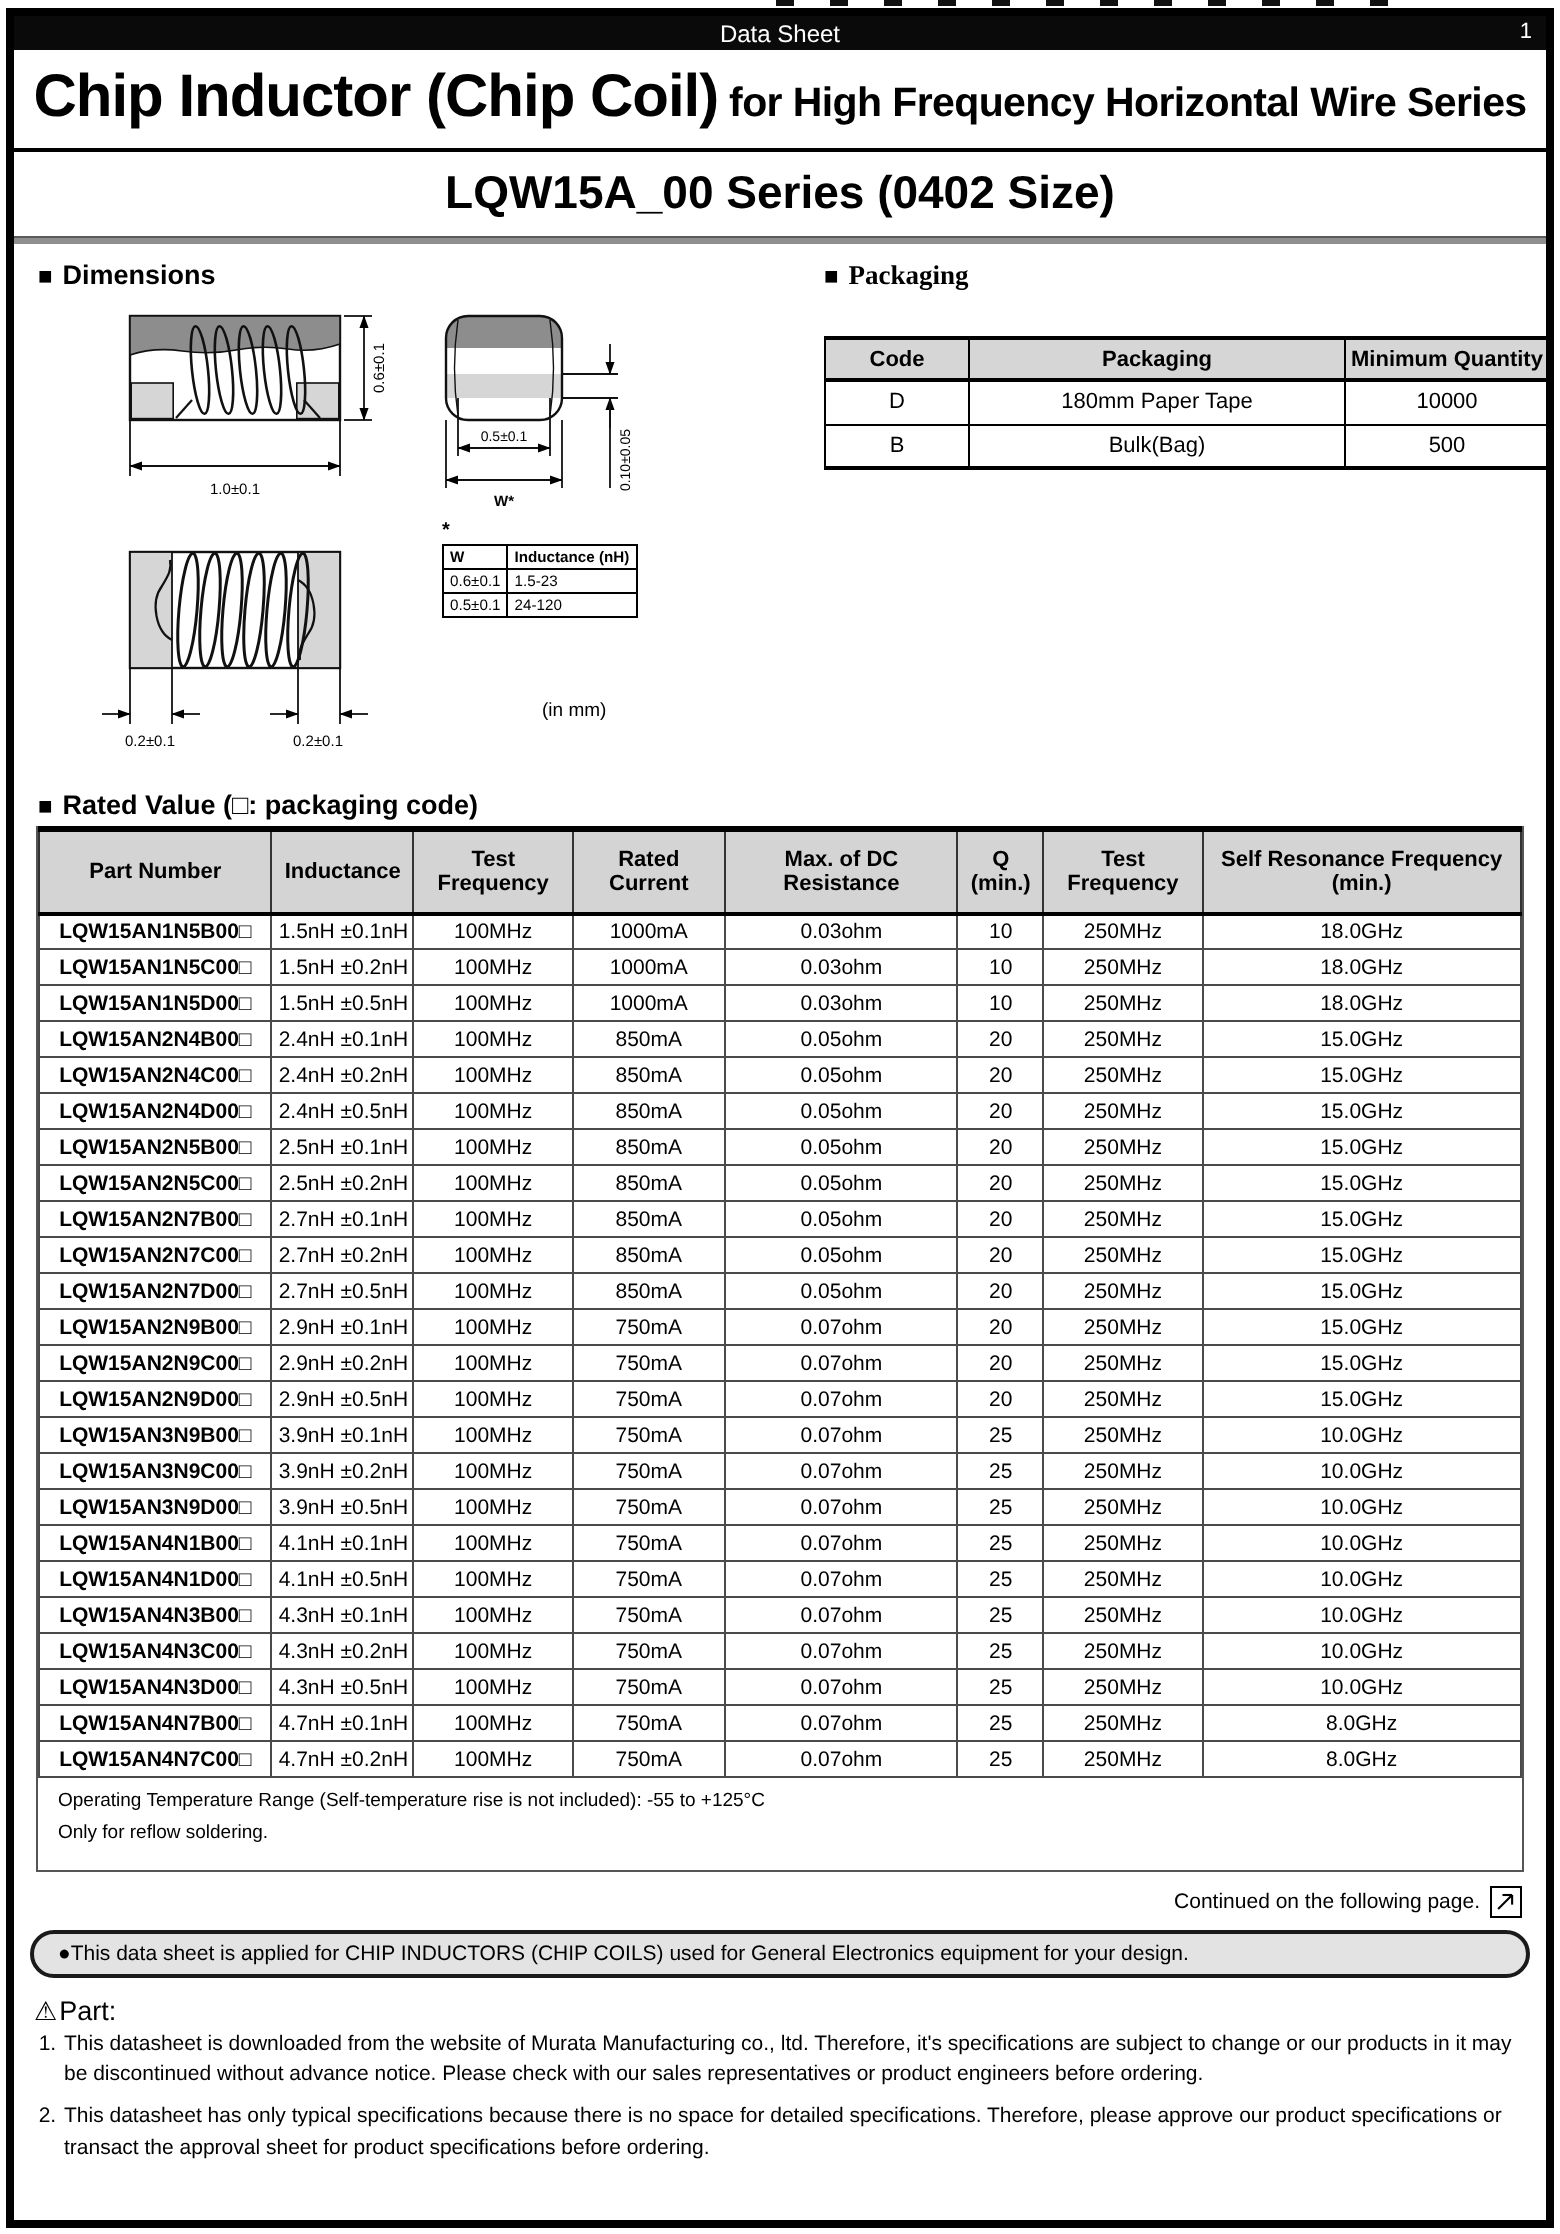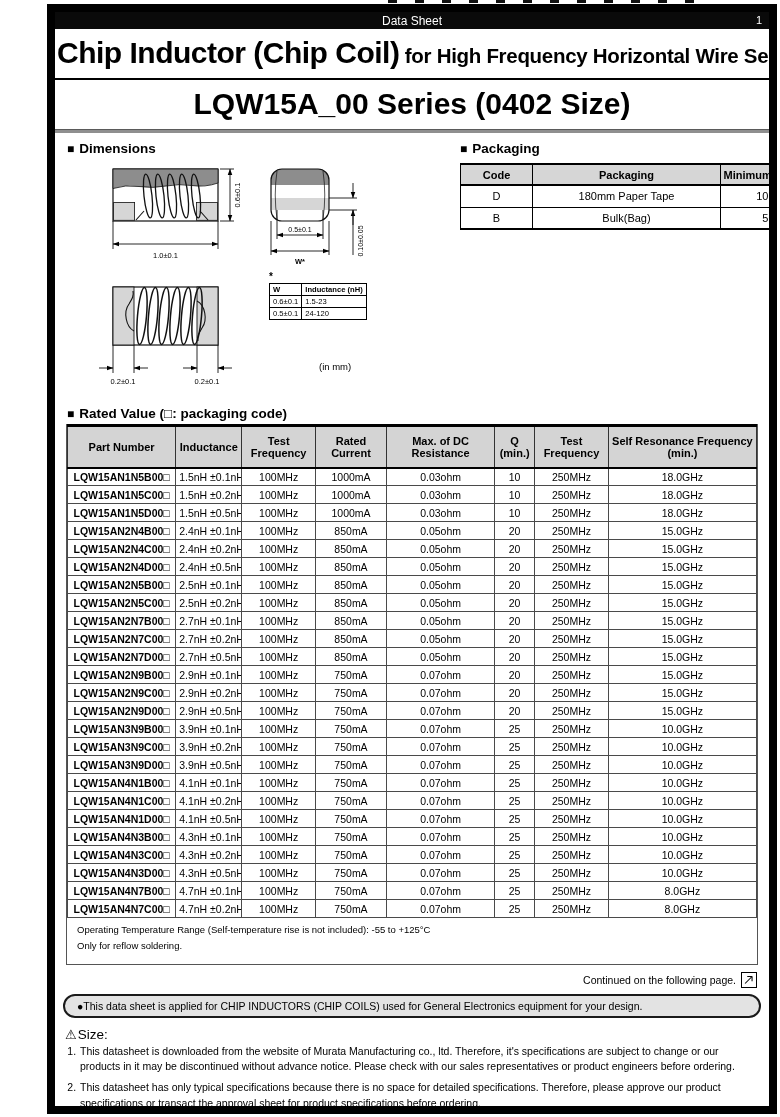--- a/index.html
+++ b/index.html
@@ -4,55 +4,55 @@
 <style>
   * { margin:0; padding:0; box-sizing:border-box; }
   html,body { background:#fff; }
   .page {
     position:relative; width:780px; height:1117px; background:#fff;
     font-family:"Liberation Sans", sans-serif; color:#000; overflow:hidden;
   }
   .top-marks { position:absolute; top:0; left:388px; width:322px; height:3px;
     background:repeating-linear-gradient(90deg,#111 0 9px,transparent 9px 27px); }
   .frame { position:absolute; left:3px; top:4px; right:3px; bottom:3px;
-    border:8px solid #000000; background:#fff; overflow:hidden;margin-left:44px; }
+    border:4px solid #000000; background:#fff; overflow:hidden; }
 
   
   .titlebar { position:relative; height:17px; background:#0a0a0a; color:#fff;
     display:flex; align-items:center; justify-content:center; font-size:12px; }
   .page-number { position:absolute; right:7px; top:2px; font-size:11px; }
 
   
   .main-title { text-align:center; padding:7px 2px 8px 2px; border-bottom:2px solid #000; white-space:nowrap; }
   .main-title .big { font-size:30px; font-weight:bold; letter-spacing:-0.5px; }
   .main-title .small { font-size:20.5px; font-weight:bold; letter-spacing:-0.3px; }
-  .series-title { text-align:center; font-size:30px; font-weight:bold; padding:7px 0 8px 0; }
+  .series-title { text-align:center; font-size:23px; font-weight:bold; padding:7px 0 8px 0; }
   .gray-rule { height:4px; background:#8f8f8f; border-top:1px solid #5a5a5a; }
 
   
   .sec-heading { font-size:13.5px; font-weight:bold; }
   .sec-heading .sq { font-size:12px; margin-right:5px; }
 
   
   .content { position:relative; height:270px; }
   .dim-heading { position:absolute; left:12px; top:8px; }
-  .pack-heading { position:absolute; left:405px; top:8px; }
+  .pack-heading { position:absolute; left:405px; top:8px;font-family:Liberation Serif, serif; }
 
   svg text { font-family:"Liberation Sans", sans-serif; fill:#000; }
   .fv { position:absolute; left:38px; top:24px; }
   .sv { position:absolute; left:208px; top:24px; }
   .bv { position:absolute; left:38px; top:146px; }
 
   .w-star { position:absolute; left:214px; top:138px; font-size:10px; font-weight:bold; }
   table.w-table { position:absolute; left:214px; top:150px; border-collapse:collapse; font-size:7.6px; }
   table.w-table th, table.w-table td { border:1px solid #000; padding:1px 3px; text-align:left; white-space:nowrap; }
   table.w-table th { font-weight:bold; }
   .in-mm { position:absolute; left:264px; top:228px; font-size:9.5px;text-align:center; }
 
-  table.pack-table { position:absolute; left:405px; top:30px; width:363px;
+  table.pack-table { position:absolute; left:405px; top:46px; width:363px;
     border-collapse:collapse; font-size:11px; text-align:center;
     border-top:2px solid #000; border-bottom:2px solid #000; }
   table.pack-table th { background:#d6d6d6; font-weight:bold; border:1px solid #000;
     border-bottom:2px solid #000; height:21px; }
   table.pack-table td { border:1px solid #000; height:22px; }
 
   
   .rated-heading { margin:3px 0 3px 12px; }
   .rated-frame { margin:0 11px; border:1px solid #555; border-top:none; }
   table.rated { width:100%; border-collapse:collapse; table-layout:fixed; }
@@ -454,30 +454,20 @@
               <td>LQW15AN4N1B00□</td>
               <td>4.1nH ±0.1nH</td>
               <td>100MHz</td>
               <td>750mA</td>
               <td>0.07ohm</td>
               <td>25</td>
               <td>250MHz</td>
               <td>10.0GHz</td>
             </tr>
             <tr>
-              <td>LQW15AN4N1C00□</td>
-              <td>4.1nH ±0.2nH</td>
-              <td>100MHz</td>
-              <td>750mA</td>
-              <td>0.07ohm</td>
-              <td>25</td>
-              <td>250MHz</td>
-              <td>10.0GHz</td>
-            </tr>
-            <tr>
               <td>LQW15AN4N1D00□</td>
               <td>4.1nH ±0.5nH</td>
               <td>100MHz</td>
               <td>750mA</td>
               <td>0.07ohm</td>
               <td>25</td>
               <td>250MHz</td>
               <td>10.0GHz</td>
             </tr>
             <tr>
@@ -546,21 +536,21 @@
           <line x1="6" y1="4" x2="11.5" y2="4"></line>
           <line x1="11.5" y1="4" x2="11.5" y2="9.5"></line>
         </g>
       </svg>
     </div>
 
     <div class="applied-box">●This data sheet is applied for CHIP INDUCTORS (CHIP COILS) used for General Electronics equipment for your design.</div>
 
     <div class="note-heading">
       <span class="warn">⚠</span>
-      <span>Size:</span>
+      <span>Part:</span>
     </div>
     <ol class="notes">
         <li>This datasheet is downloaded from the website of Murata Manufacturing co., ltd. Therefore, it's specifications are subject to change or our products in it may be discontinued without advance notice. Please check with our sales representatives or product engineers before ordering.</li>
         <li>This datasheet has only typical specifications because there is no space for detailed specifications. Therefore, please approve our product specifications or transact the approval sheet for product specifications before ordering.</li>
       </ol>
 
   </div>
 </div>
 
 </body></html>

